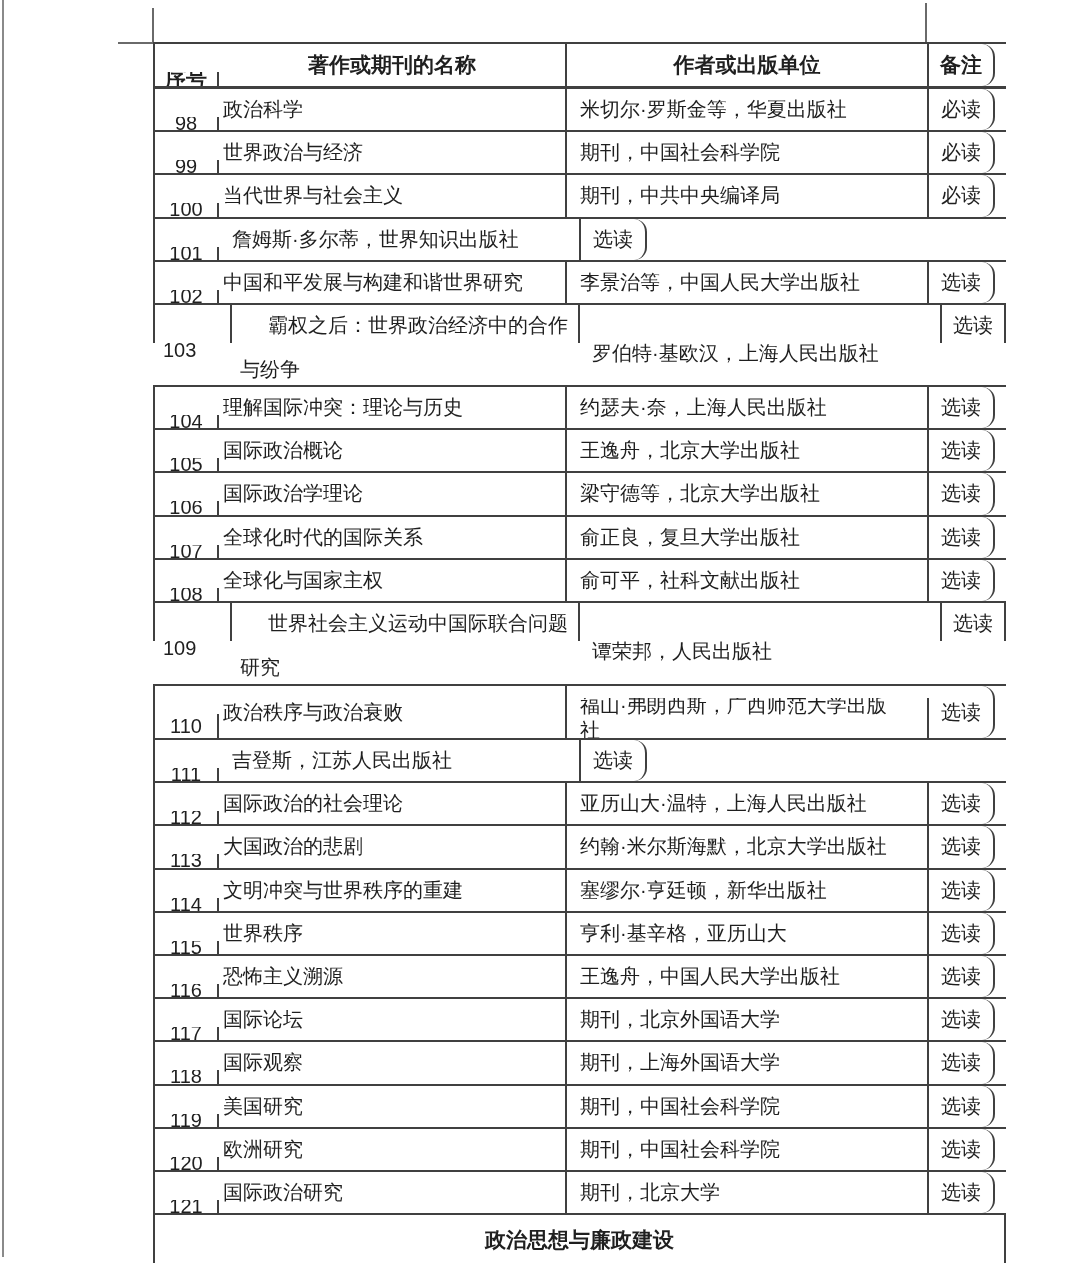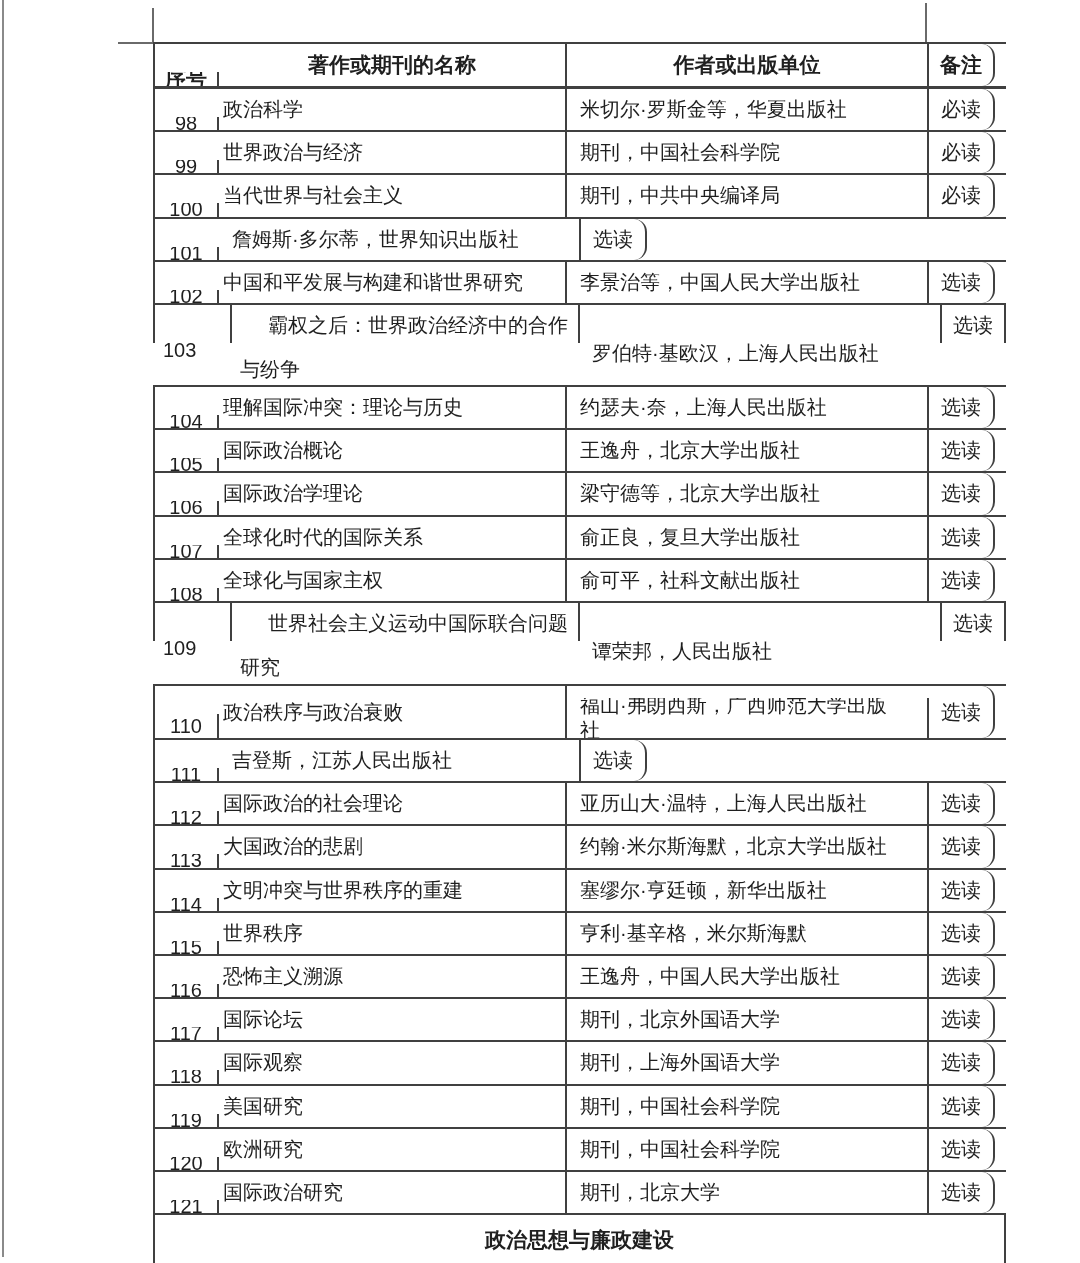--- a/index.html
+++ b/index.html
@@ -171,21 +171,21 @@
   </div>
         <div class="row">
     <div class="cell c-no">114</div>
     <div class="cell c-title">文明冲突与世界秩序的重建</div>
     <div class="cell c-pub">塞缪尔·亨廷顿，新华出版社</div>
     <div class="cell c-note">选读</div>
   </div>
         <div class="row">
     <div class="cell c-no">115</div>
     <div class="cell c-title">世界秩序</div>
-    <div class="cell c-pub">亨利·基辛格，米尔斯海默</div>
+    <div class="cell c-pub">亨利·基辛格，亚历山大</div>
     <div class="cell c-note">选读</div>
   </div>
         <div class="row">
     <div class="cell c-no">116</div>
     <div class="cell c-title">恐怖主义溯源</div>
     <div class="cell c-pub">王逸舟，中国人民大学出版社</div>
     <div class="cell c-note">选读</div>
   </div>
         <div class="row">
     <div class="cell c-no">117</div>

